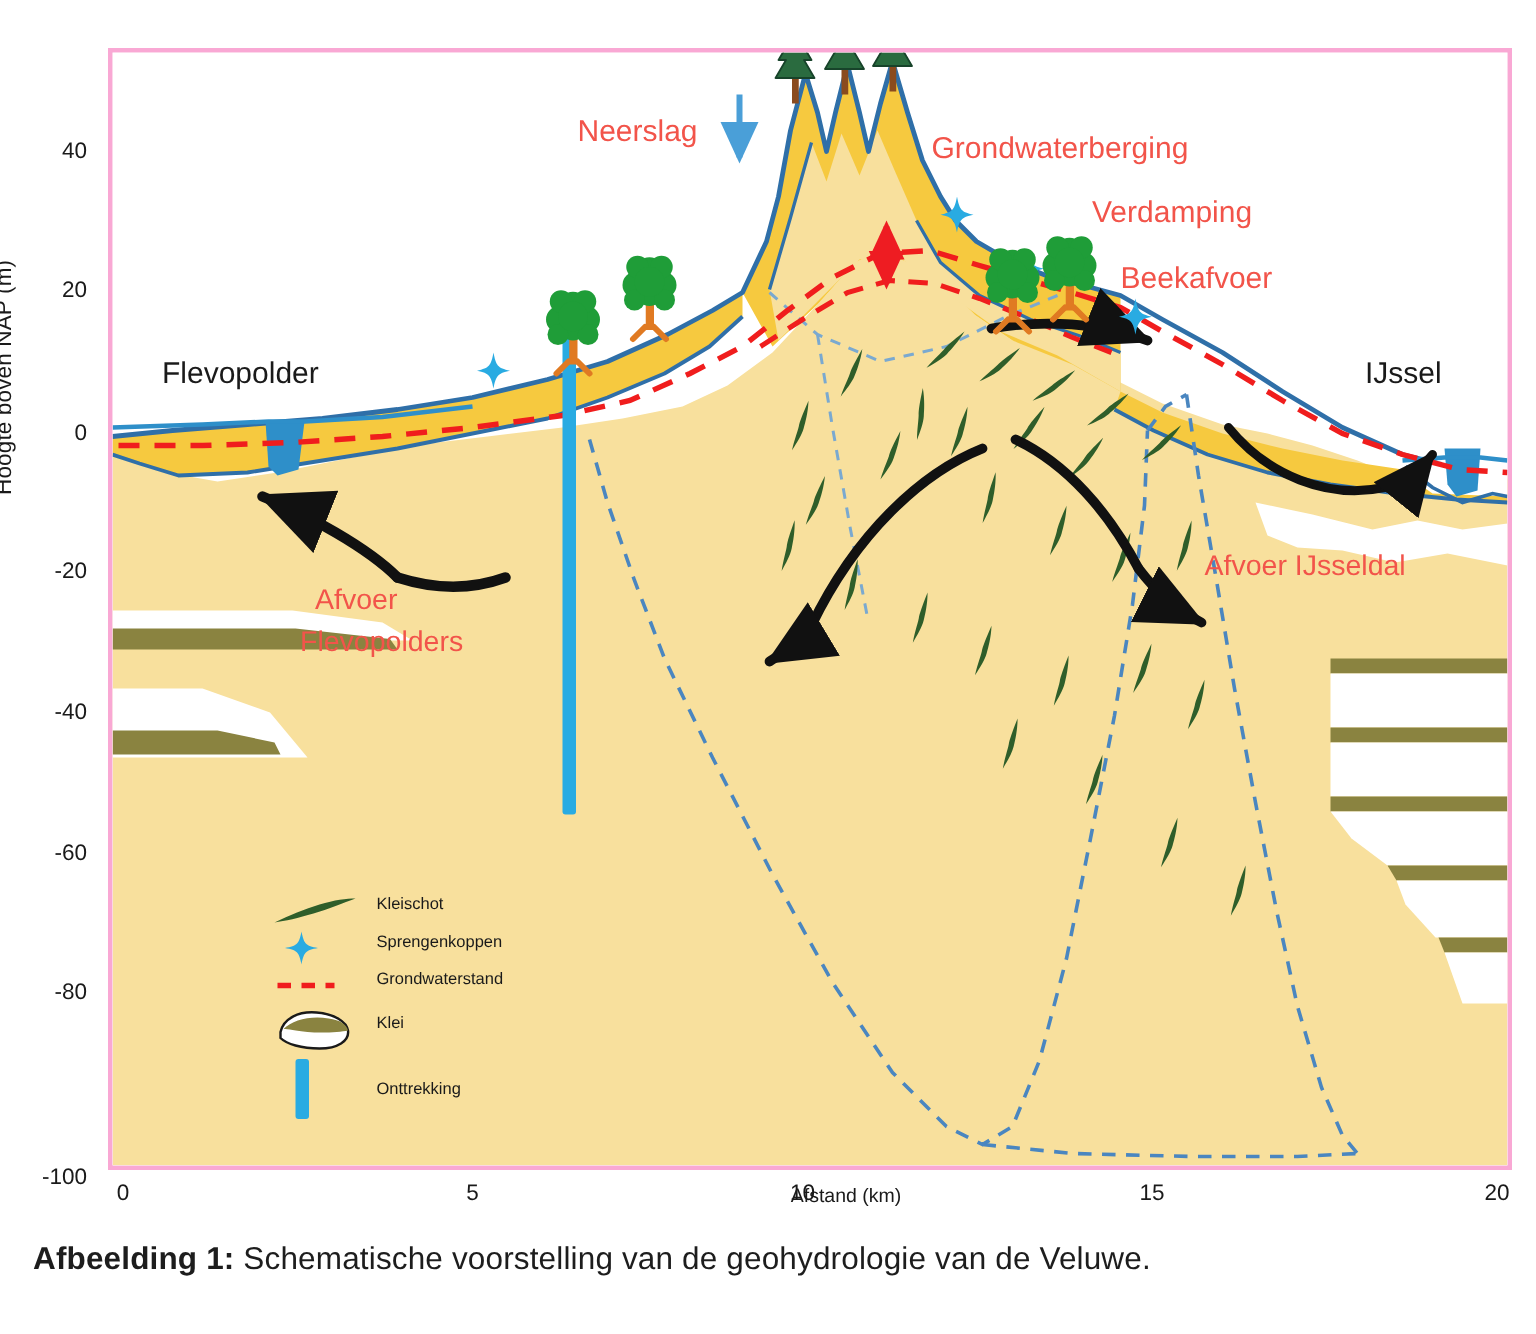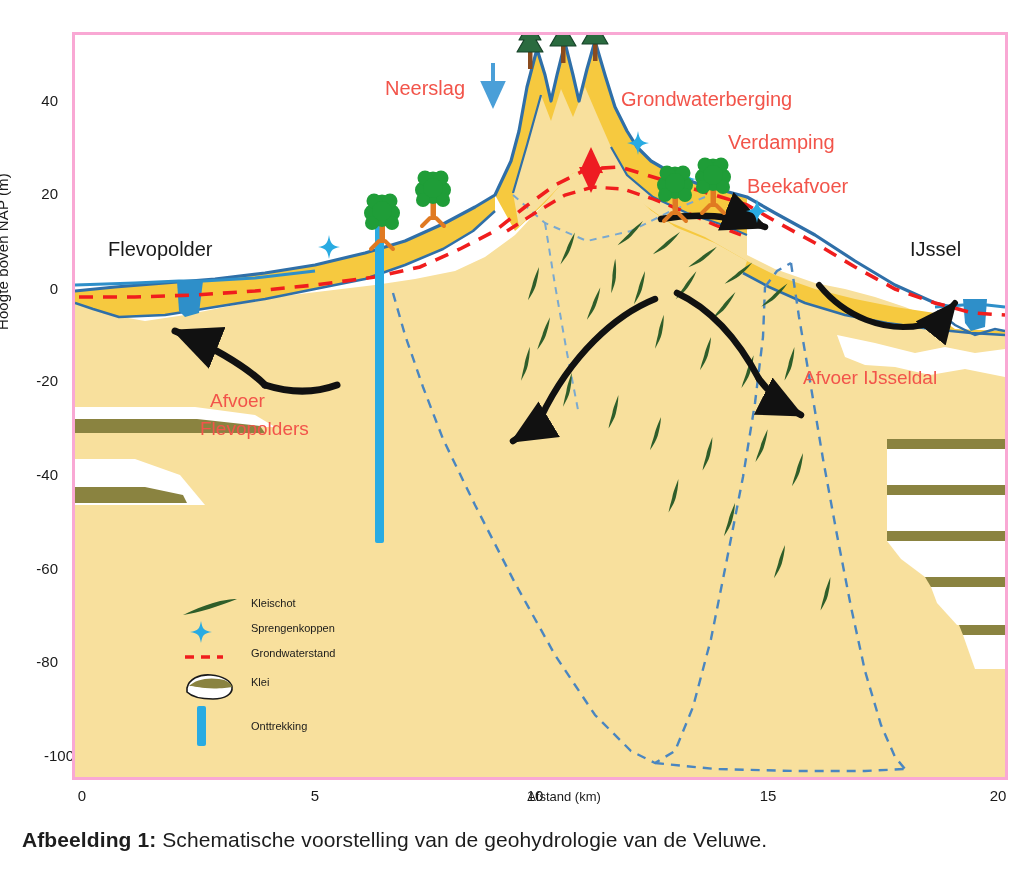--- a/index.html
+++ b/index.html
@@ -43,21 +43,21 @@
   <div class="figure">
 
     <div class="ytitle">Hoogte boven NAP (m)</div>
     <div class="ytick" style="left:0;top:92px;">40</div>
     <div class="ytick" style="left:0;top:185px;">20</div>
     <div class="ytick" style="left:0;top:280px;">0</div>
     <div class="ytick" style="left:0;top:372px;">-20</div>
     <div class="ytick" style="left:0;top:466px;">-40</div>
     <div class="ytick" style="left:0;top:560px;">-60</div>
     <div class="ytick" style="left:0;top:653px;">-80</div>
-    <div class="ytick" style="left:0;top:747px;padding-left:16px;">-100</div>
+    <div class="ytick" style="left:0;top:776px;">-100</div>
 
     <div class="xtick" style="left:52px;top:787px;">0</div>
     <div class="xtick" style="left:285px;top:787px;">5</div>
     <div class="xtick" style="left:505px;top:787px;">10</div>
     <div class="xtick" style="left:738px;top:787px;">15</div>
     <div class="xtick" style="left:968px;top:787px;">20</div>
     <div class="xtitle" style="left:484px;top:789px;">Afstand (km)</div>
 
     <div class="plot-frame">
 

